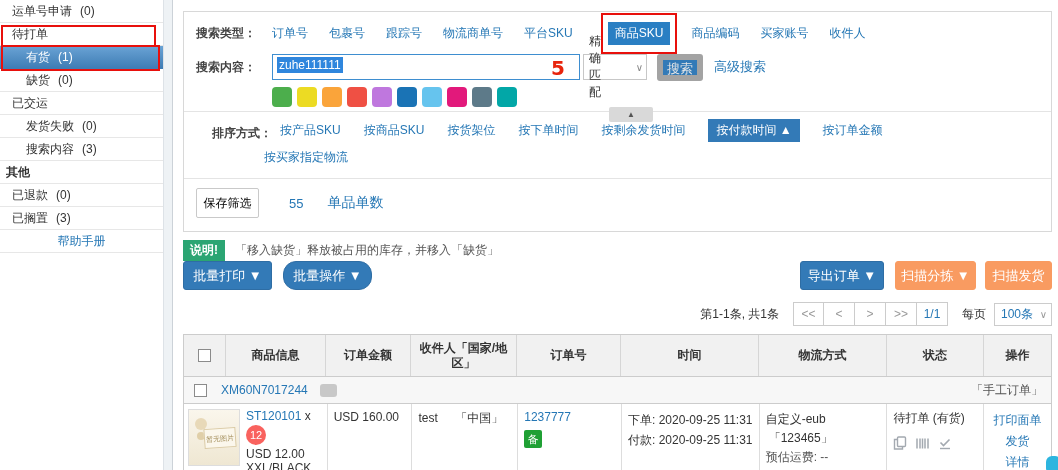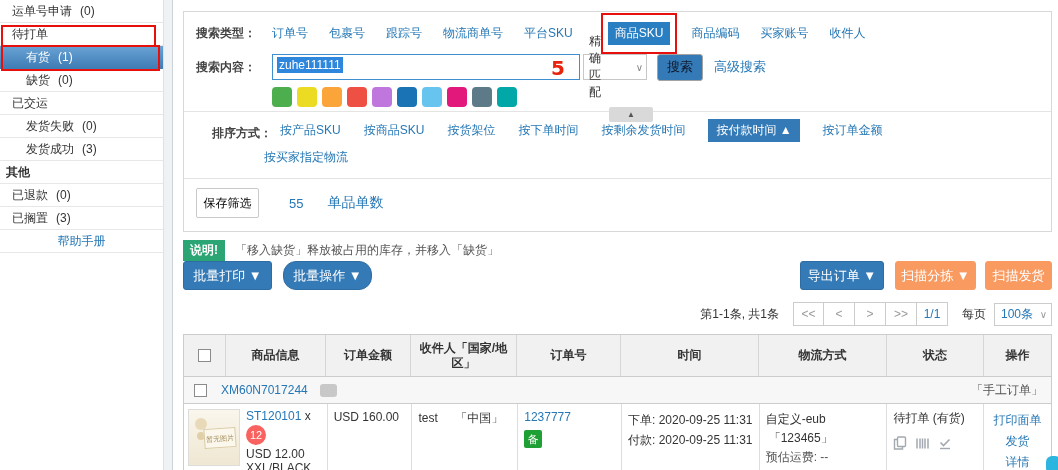--- a/index.html
+++ b/index.html
@@ -40,21 +40,21 @@
     background:#fff; padding:3px 4px; cursor:text; }
   .sel-text { background:#2f86dd; color:#fff; padding:1px 2px; }
   .red-note { position:absolute; right:14px; top:1px; color:#e8240c; font-size:20px;
     font-weight:bold; font-family:"DejaVu Sans",sans-serif; }
   .match-select { width:64px; height:26px; border:1px solid #c7c7c7; margin-left:3px;
     display:flex; align-items:center; justify-content:space-between; padding:0 3px 0 5px;
     background:#fff; cursor:pointer;gap:28px; }
   .match-select .chev { color:#888; font-size:10px; }
   .btn { border:none; border-radius:3px; cursor:pointer; font-size:13px;
     font-family:"Liberation Sans","DejaVu Sans",sans-serif; }
-  .btn.blue { background:#337ab7; border:1px solid #a3a3a3; color:#0f172a; }
+  .btn.blue { background:#337ab7; border:6px solid #a3a3a3; color:#e5e5e5; }
   .search-btn { width:46px; height:27px; margin-left:10px; border-radius:3px; }
   .adv-link { margin-left:11px; font-size:13px; }
 
   .swatch-row { position:absolute; left:88px; top:75px; display:flex; gap:5px; }
   .swatch { width:20px; height:20px; border-radius:4px; cursor:pointer; }
 
   .divider-sort { position:absolute; left:0; right:0; top:99px; border-top:1px solid #e4e4e4; }
   .collapse-btn { position:absolute; left:425px; top:-5px; width:44px; height:15px;
     background:#d9d9d9; color:#555; font-size:8px; text-align:center; line-height:15px;
     border-radius:2px; cursor:pointer; }
@@ -155,21 +155,21 @@
 <div class="app">
 
   <aside class="sidebar">
     <div id="sidebar-items">
         <div class="side-item" style=""><span>运单号申请</span><span class="cnt">(0)</span></div>
         <div class="side-item" style="padding-left: 12px;"><span>待打单</span></div>
         <div class="side-item sel" style="padding-left: 26px;"><span>有货</span><span class="cnt">(1)</span></div>
         <div class="side-item" style="padding-left: 26px;"><span>缺货</span><span class="cnt">(0)</span></div>
         <div class="side-item" style="padding-left: 12px;"><span>已交运</span></div>
         <div class="side-item" style="padding-left: 26px;"><span>发货失败</span><span class="cnt">(0)</span></div>
-        <div class="side-item" style="padding-left: 26px;"><span>发货成功</span><span class="cnt">(3)</span></div>
+        <div class="side-item" style="padding-left: 26px;"><span>搜索内容</span><span class="cnt">(3)</span></div>
         <div class="side-item section" style="padding-left: 6px;"><span>其他</span></div>
         <div class="side-item" style="padding-left: 12px;"><span>已退款</span><span class="cnt">(0)</span></div>
         <div class="side-item" style="padding-left: 12px;"><span>已搁置</span><span class="cnt">(3)</span></div>
         <div class="side-item help"><span>帮助手册</span></div>
       </div>
     <div class="anno-box" id="anno-pending"></div>
     <div class="anno-box" id="anno-instock"></div>
   </aside>
   <div class="side-scroll"></div>
 

